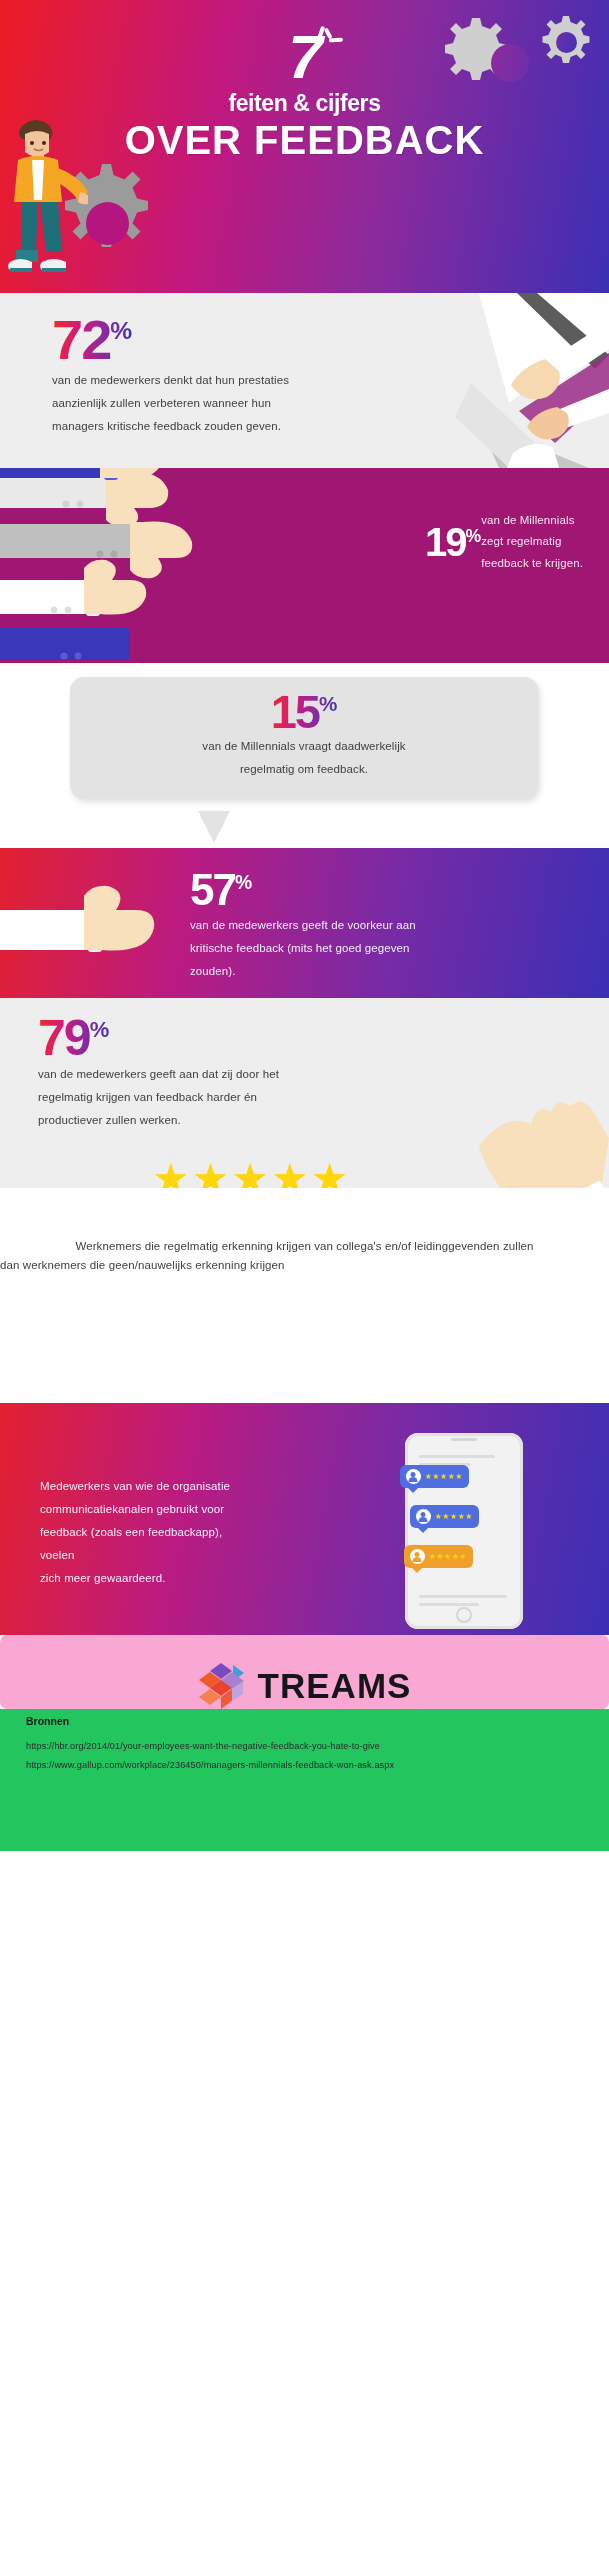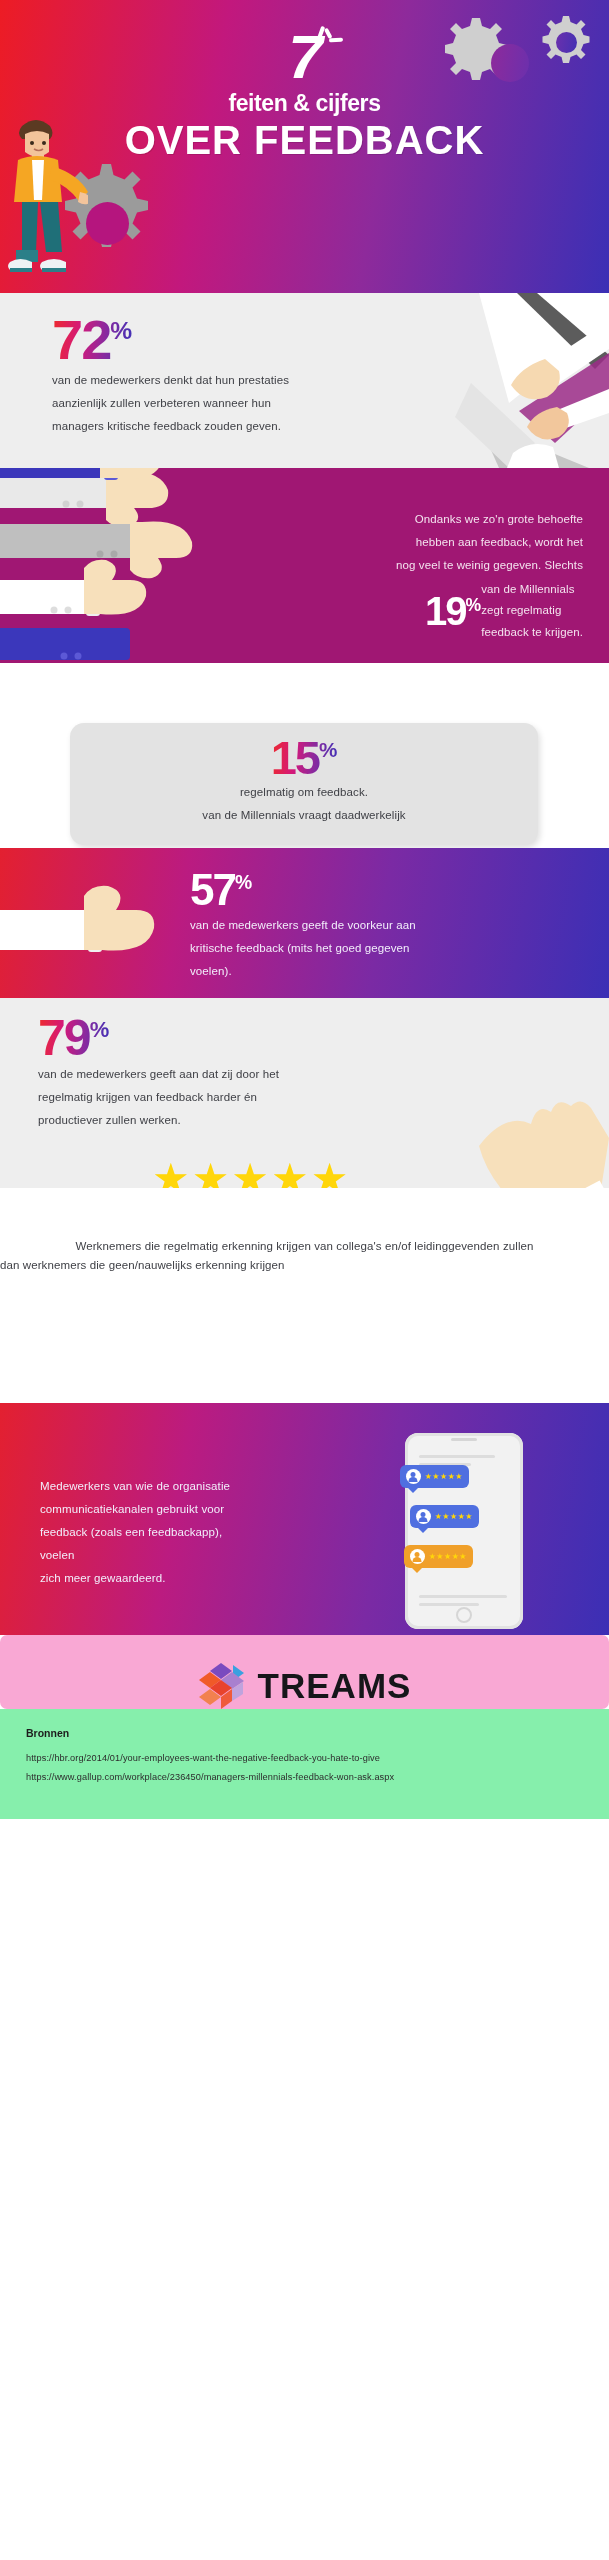--- a/index.html
+++ b/index.html
@@ -62,21 +62,20 @@
   #s19 .txtblk { position:absolute; right:26px; top:40px; width:205px; text-align:right; }
   #s19 .numrow { display:flex; align-items:center; justify-content:flex-end; margin-top:2px;}
   #s19 .num { font-size:40px; }
 
   
   #s15 { height:185px; }
   .bubble {
     position:absolute; left:70px; top:14px; width:468px; height:122px;
     background:#e3e3e3; border-radius:14px;
     box-shadow:2px 3px 6px rgba(0,0,0,.13);
-    margin-top:46px;
   }
   .bubble-tail {
     position:absolute; left:128px; top:134px;
     width:0; height:0; border-left:16px solid transparent;
     border-right:16px solid transparent; border-top:32px solid #e3e3e3;
   }
   .bubble .num { font-size:47px; }
 
   
   #s57 { height:150px; }
@@ -146,21 +145,21 @@
   
   #slogo { height:74px; background:#f9a8d4;border-radius:7px; }
   .logo-wrap {
     position:absolute; left:0; right:0; top:28px;
     display:flex; align-items:center; justify-content:center; gap:14px;
   }
   .logo-mark { width:46px; height:46px; position:relative; }
   .logo-text { font-size:35px; font-weight:bold; letter-spacing:1px; color:#16161a; }
 
   
-  #ssrc { height:110px; background:#86efac; padding:18px 26px 0 26px; }
+  #ssrc { height:142px; background:#22c55e; padding:6px 26px 0 26px; }
   #ssrc h4 { font-size:10.5px; font-weight:bold; color:#1c1c1c; margin-bottom:10px; }
   #ssrc .src { font-size:9.2px; color:#2c2c2c; line-height:2.1; letter-spacing:.1px; }
 </style>
 </head>
 <body>
 
 <div class="page">
 
   <div class="sect grad-rb" id="header">
 
@@ -304,67 +303,62 @@
       </g>
 
       <g>
         <rect x="-10" y="160" width="140" height="32" rx="4" fill="#3b37bb"></rect>
         <circle cx="64" cy="188" r="3.5" fill="#5c59d6"></circle>
         <circle cx="78" cy="188" r="3.5" fill="#5c59d6"></circle>
       </g>
     </svg>
 
     <div class="txtblk">
-      <div class="body-txt lt">
-        <div>Ondanks we zo'n grote behoefte</div>
-        <div>hebben aan feedback, wordt het</div>
-        <div>nog veel te weinig gegeven. Slechts</div>
-      </div>
       <div class="numrow">
         <div class="big-num white-num num">
           <span>19</span><span class="pct">%</span>
         </div>
         <div class="body-txt lt" style="text-align:left; line-height:1.85;">
           <div>van de Millennials</div>
           <div>zegt regelmatig</div>
           <div>feedback te krijgen.</div>
         </div>
       </div>
     </div>
   </div>
 
   <div class="sect white" id="s15">
     <div class="bubble">
       <div style="text-align:center; padding-top:14px;">
         <div class="big-num num">
           <span>15</span><span class="pct">%</span>
         </div>
         <div class="body-txt" style="margin-top:2px;">
+          <div>van de Millennials vraagt daadwerkelijk</div>
           <div>regelmatig om feedback.</div>
-          <div>van de Millennials vraagt daadwerkelijk</div>
         </div>
       </div>
       <div class="bubble-tail"></div>
     </div>
   </div>
 
   <div class="sect grad-rb2" id="s57">
     <svg width="200" height="150" style="position:absolute; left:0; top:0;">
       <rect x="-10" y="62" width="110" height="40" rx="4" fill="#ffffff"></rect>
       <rect x="88" y="60" width="14" height="44" rx="3" fill="#f0f0f0"></rect>
       <path d="M102 102 q46 4 52 -22 q2 -18 -18 -18 l-20 0 q12 -18 -8 -24 q-16 -2 -24 10 l0 54z" fill="#f7e0bb"></path>
     </svg>
     <div class="txtblk">
       <div class="big-num white-num num">
         <span>57</span><span class="pct">%</span>
       </div>
       <div class="body-txt wt" style="margin-top:4px;">
         <div>van de medewerkers geeft de voorkeur aan</div>
         <div>kritische feedback (mits het goed gegeven</div>
-        <div>voelen).</div>
+        <div>zouden).</div>
       </div>
     </div>
   </div>
 
   <div class="sect lightgrey" id="s79">
     <div class="txtblk">
       <div class="big-num num">
         <span>79</span><span class="pct">%</span>
       </div>
       <div class="body-txt" style="margin-top:2px;">

